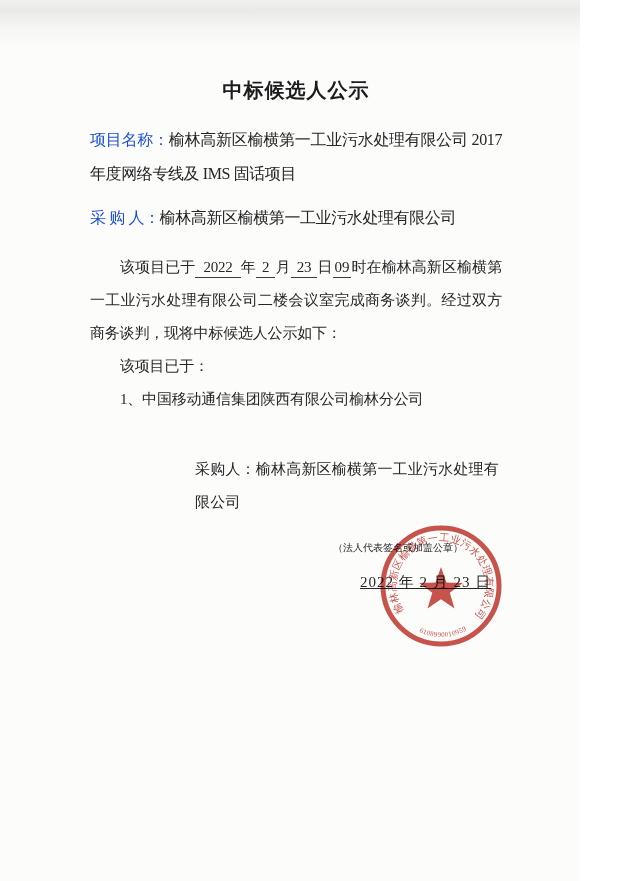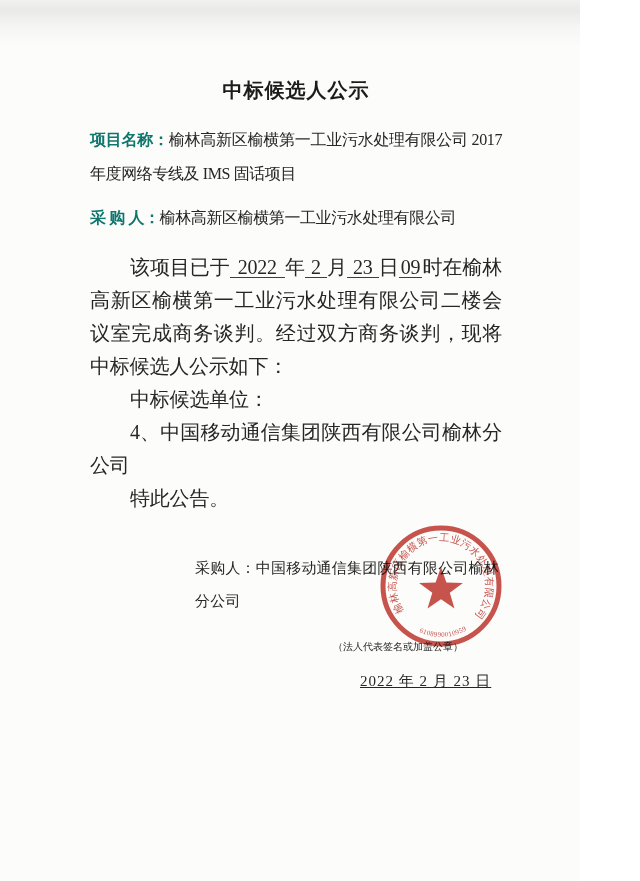--- a/index.html
+++ b/index.html
@@ -46,26 +46,26 @@
   }
 
   .p-field {
     margin: 19px 0 0 0;
     font-size: 16px;
     line-height: 34px;
     text-align: justify;
     letter-spacing: -0.4px;
   }
   .p-field.buyer { margin-top: 10px; }
-  .lbl { font-weight: 700; color: #0f766e; }
+  .lbl { font-weight: 400; color: #1d4ed8; }
 
   .body-block { margin-top: 16px; }
   .para {
     margin: 0;
-    font-size: 20px;
+    font-size: 15px;
     line-height: 33px;
     text-align: justify;
     letter-spacing: -0.2px;
   }
   .indent { text-indent: 2em; }
 
   .blank {
     display: inline-block;
     text-indent: 0;
     padding: 0 8px;
@@ -125,30 +125,29 @@
     <h1 class="doc-title">中标候选人公示</h1>
 
     <p class="p-field"><span class="lbl">项目名称：</span><span>榆林高新区榆横第一工业污水处理有限公司 2017 年度网络专线及 IMS 固话项目</span></p>
 
     <p class="p-field buyer"><span class="lbl">采 购 人：</span><span>榆林高新区榆横第一工业污水处理有限公司</span></p>
 
     <div class="body-block">
 
       <p class="para indent"><span>该项目已于</span><span class="blank">2022</span><span>年</span><span class="blank narrow">2</span><span>月</span><span class="blank narrow">23</span><span>日</span><span class="blank tight">09</span><span>时在榆林高新区榆横第一工业污水处理有限公司二楼会议室完成商务谈判。经过双方商务谈判，现将中标候选人公示如下：</span></p>
 
-      <p class="para indent">中标候选单位：</p>
+      <p class="para indent">该项目已于：</p>
 
-      <p class="para indent">4、中国移动通信集团陕西有限公司榆林分公司</p>
+      <p class="para indent">1、中国移动通信集团陕西有限公司榆林分公司</p>
 
 
-      <p class="para indent">特此公告。</p>
     </div>
 
     <div class="sig">
-      <p class="sig-buyer">采购人：中国移动通信集团陕西有限公司榆林分公司</p>
+      <p class="sig-buyer">采购人：榆林高新区榆横第一工业污水处理有限公司</p>
       <p class="sig-legal">（法人代表签名或加盖公章）</p>
       <p class="sig-date">2022 年 2 月 23 日</p>
     </div>
   </div>
 
   <svg class="seal" viewBox="0 0 160 160" xmlns="http://www.w3.org/2000/svg" aria-hidden="true">
     <defs>
       <path id="seal-arc-top" d="M 44.54 107.7 A 45 45 0 1 1 115.46 107.7" fill="none"></path>
       <path id="seal-arc-bottom" d="M 42.1 114.1 A 51 51 0 0 0 117.9 114.1" fill="none"></path>
     </defs>

